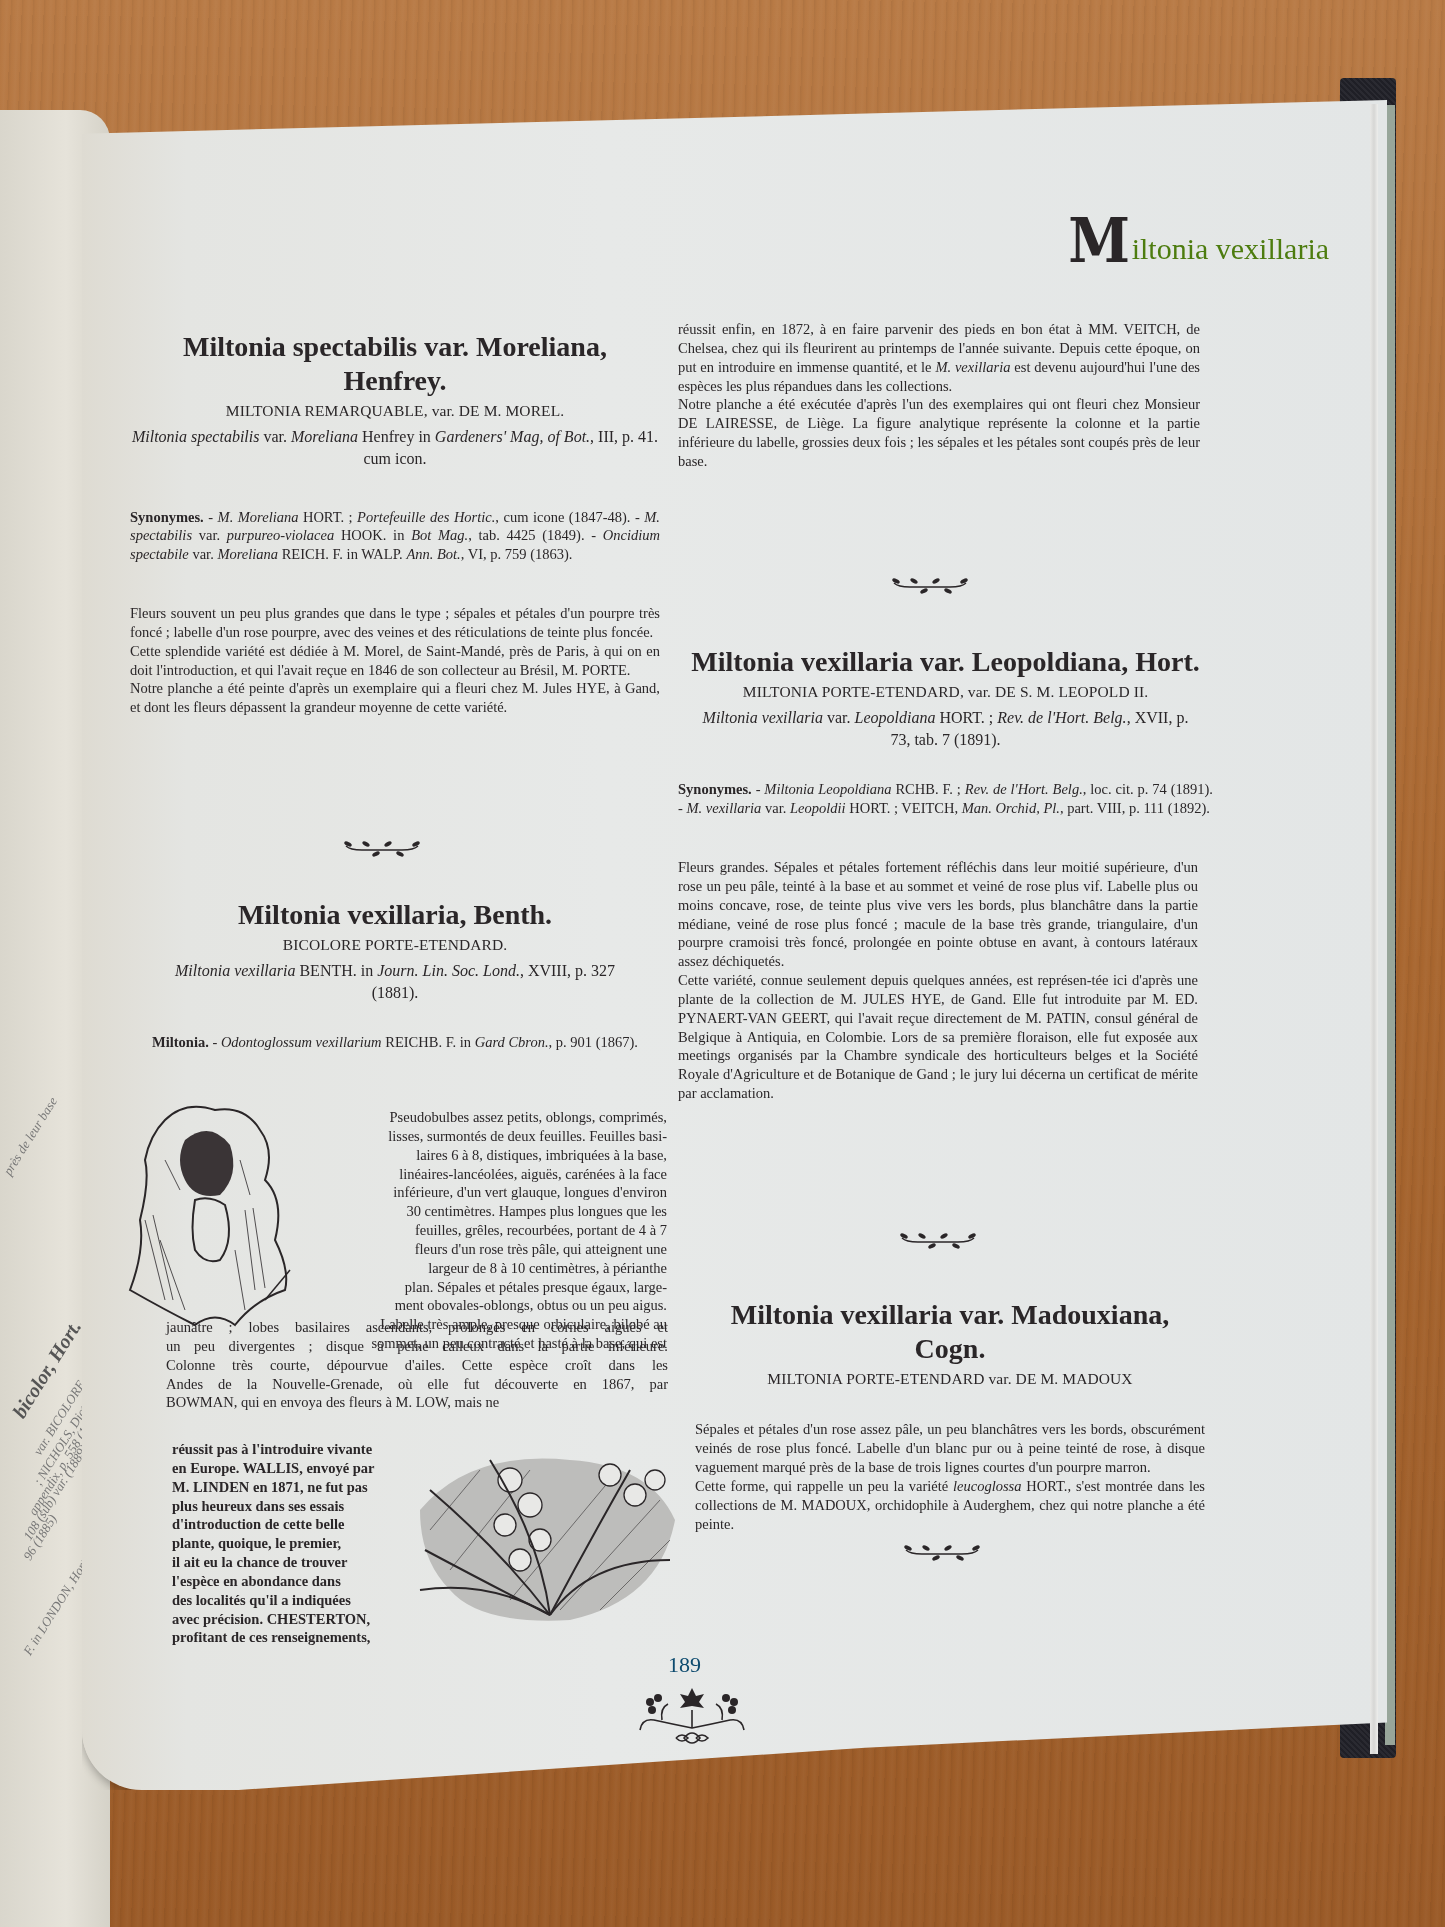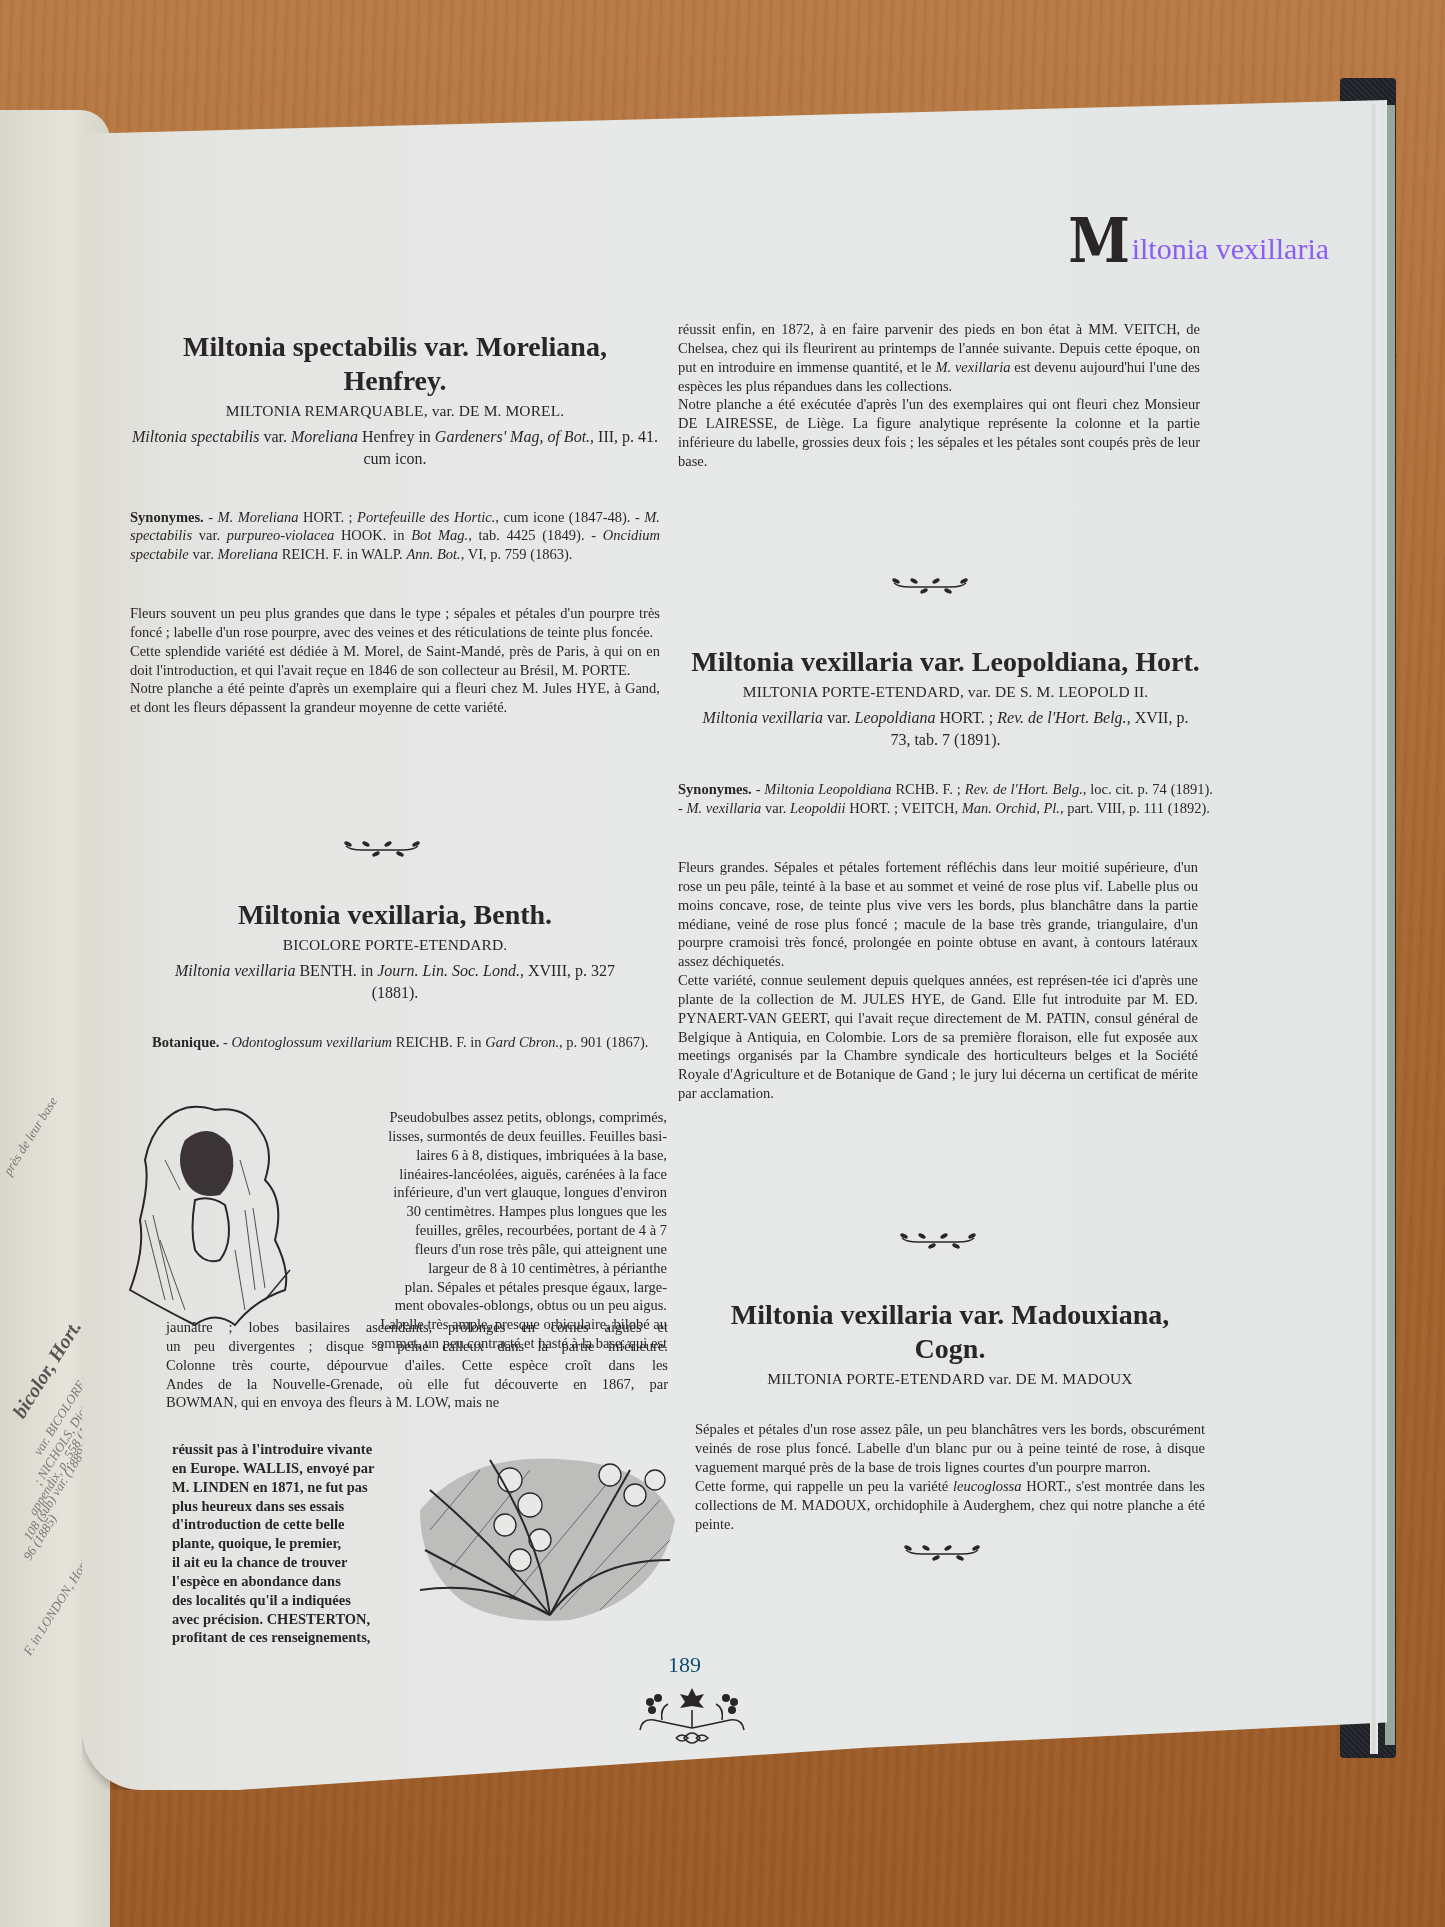--- a/index.html
+++ b/index.html
@@ -44,21 +44,21 @@
     }
 
     
     .running-head {
       position:absolute; left:1065px; top:210px; display:flex; align-items:flex-end;
     }
     .dropcap {
       font-family: "DejaVu Serif", serif; font-size:62px; font-weight:bold; line-height:1;
       color:#2a2628; letter-spacing:-4px; transform: scaleX(0.9);
     }
-    .running-title { font-size:30px; color:#8b5cf6; margin-left:2px; margin-bottom:6px; }
+    .running-title { font-size:30px; color:#4d7c0f; margin-left:2px; margin-bottom:6px; }
 
     .col { position:absolute; }
     .col-left { left:130px; width:530px; }
     .col-right { left:678px; width:530px; }
 
     .heading { font-weight:bold; font-size:28px; text-align:center; line-height:1.22; color:#2a2628; }
     .common-name { font-size:15.5px; text-align:center; margin-top:4px; letter-spacing:0.1px; }
     .citation { font-size:16px; text-align:center; line-height:1.35; margin-top:6px; }
     .syn { font-size:14.5px; line-height:1.3; text-align:justify; }
     .syn b { font-weight:bold; }
@@ -125,21 +125,21 @@
   <ellipse cx="74" cy="6" rx="4" ry="2" transform="rotate(-25 74 6)" fill="#2a2628"></ellipse>
 </svg>
 
 <div class="col col-left" style="top:898px;">
   <div class="heading">Miltonia vexillaria, Benth.</div>
   <div class="common-name">BICOLORE PORTE-ETENDARD.</div>
   <div class="citation" style="padding:0 30px;">
     <i>Miltonia vexillaria</i><span> BENTH. in </span><i>Journ. Lin. Soc. Lond.</i><span>, XVIII, p. 327 (1881).</span>
   </div>
   <div class="syn" style="margin-top:30px;padding-left:22px;">
-    <b>Botanique.</b><span class="syn-parts"><span> - </span><i>Odontoglossum vexillarium</i><span> REICHB. F. in </span><i>Gard Cbron.</i><span>, p. 901 (1867).</span></span>
+    <b>Miltonia.</b><span class="syn-parts"><span> - </span><i>Odontoglossum vexillarium</i><span> REICHB. F. in </span><i>Gard Cbron.</i><span>, p. 901 (1867).</span></span>
   </div>
 </div>
 
 <svg class="illus" style="left:125px;top:1100px;" width="170" height="230" viewBox="0 0 170 230">
   <path d="M40 20 Q60 0 90 10 Q120 5 135 30 Q150 50 140 80 Q160 100 150 140 Q165 170 160 190 Q130 200 110 225 Q90 210 70 225 Q40 210 5 190 Q20 150 15 120 Q25 80 20 60 Q25 35 40 20 Z" fill="none" stroke="#2a2628" stroke-width="2"></path>
   <path d="M60 40 Q85 20 105 45 Q115 75 95 95 Q70 100 60 80 Q50 60 60 40Z" fill="#3a3436"></path>
   <path d="M70 100 Q85 95 100 105 Q110 140 95 160 Q80 165 70 150 Q65 130 70 100Z" fill="none" stroke="#2a2628" stroke-width="2"></path>
   <g stroke="#2a2628" stroke-width="0.8">
     <line x1="20" y1="120" x2="40" y2="200"></line>
       <line x1="28" y1="115" x2="48" y2="200"></line>

